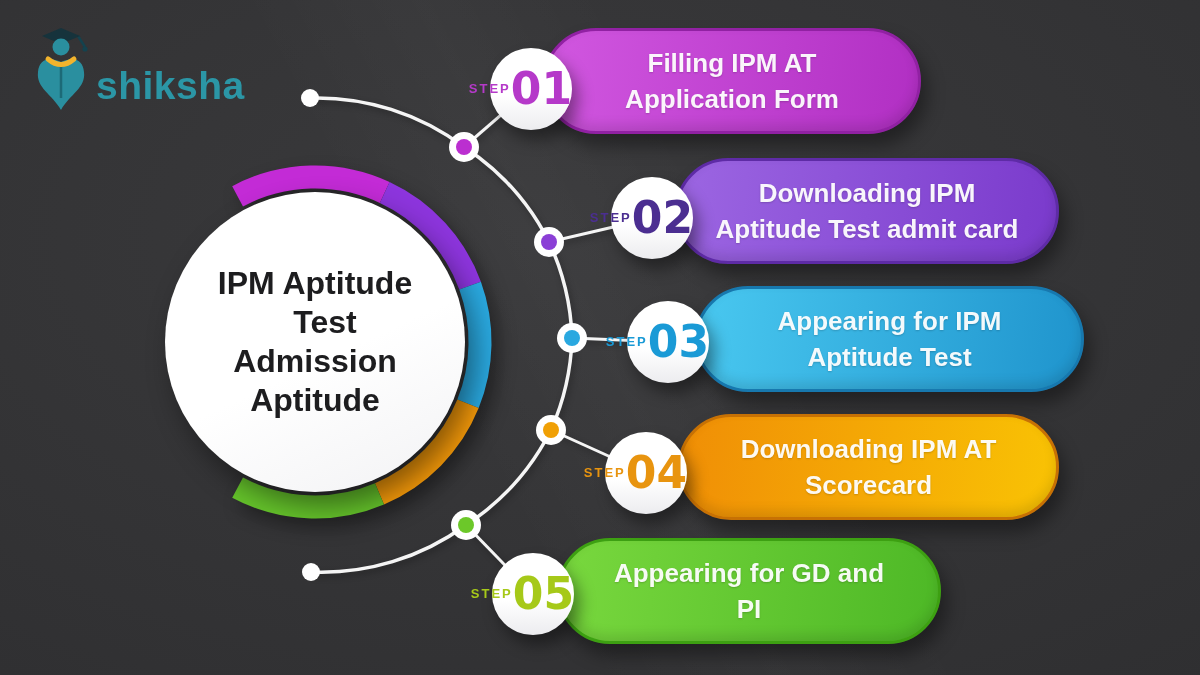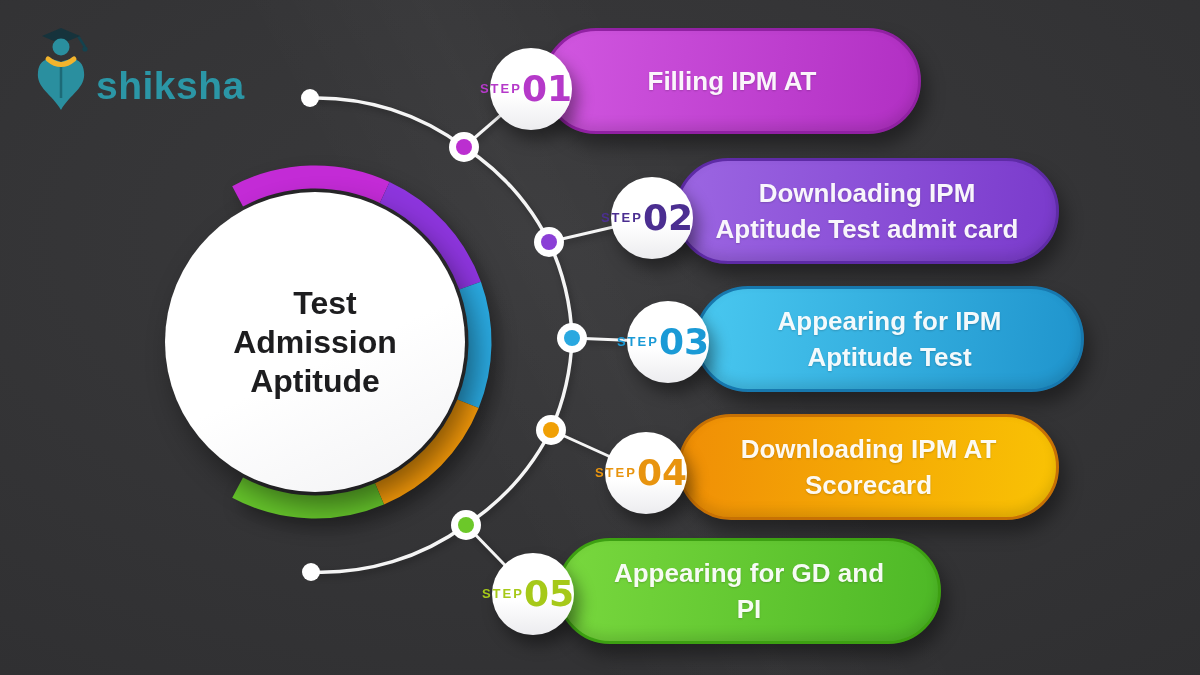--- a/index.html
+++ b/index.html
@@ -30,21 +30,21 @@
 
   
   .badge{
     position:absolute;width:82px;height:82px;border-radius:50%;
     background:linear-gradient(180deg,#ffffff 58%,#ececef 100%);
     box-shadow:6px 10px 16px rgba(0,0,0,.4);
     display:flex;flex-direction:row;align-items:center;justify-content:flex-end;
     z-index:3;
   }
   .badge-step{font-size:13px;font-weight:700;letter-spacing:2px;color:var(--num);line-height:13px;margin-bottom:1px;}
-  .badge-num{font-family:"DejaVu Sans",sans-serif;font-size:36px;font-weight:800;color:var(--num);line-height:34px;}
+  .badge-num{font-family:"DejaVu Sans",sans-serif;font-size:44px;font-weight:800;color:var(--num);line-height:34px;}
 
   
   .pill{
     position:absolute;border-radius:60px;z-index:2;
     background:linear-gradient(97deg,var(--c1),var(--c2));
     border:3px solid var(--rim);
     box-shadow:6px 12px 18px rgba(0,0,0,.38), inset 0 -6px 12px rgba(0,0,0,.12);
     display:flex;flex-direction:column;align-items:center;justify-content:center;
   }
   .pill-line{
@@ -100,27 +100,29 @@
       <polygon points="33,2 52,10 33,18 14,10" fill="#16333c"></polygon>
       <circle cx="33" cy="21" r="8.5" fill="#2a8f9f"></circle>
       <path d="M33,84 C24,68 8,62 10,46 C11,34 20,30 33,36 C46,30 55,34 56,46 C58,62 42,68 33,84 Z" fill="#2a8f9f"></path>
       <line x1="33" y1="38" x2="33" y2="72" stroke="#1c6a77" stroke-width="2.5"></line>
       <path d="M20,33 Q33,44 46,33" stroke="#f2b42d" stroke-width="5" fill="none" stroke-linecap="round"></path>
     </svg>
     <div class="brand-name" style="color: rgb(43, 150, 166);">shiksha</div>
   </div>
 
   <div class="center-circle">
+    <div class="center-line" style="color: rgb(29, 29, 31);">IPM Aptitude</div>
     <div class="center-line" style="color: rgb(29, 29, 31); margin-left: 20px;">Test</div>
     <div class="center-line" style="color: rgb(29, 29, 31);">Admission</div>
     <div class="center-line" style="color: rgb(29, 29, 31);">Aptitude</div>
   </div>
 
   <div class="pill" style="left: 543px; top: 28px; width: 372px; height: 100px; --c1: #d157e0; --c2: #b12fc3; --rim: #9121a3; --num: #b539c9;">
     <div class="pill-line">Filling IPM AT</div>
+    <div class="pill-line">Application Form</div>
   </div>
   <div class="pill" style="left: 675px; top: 158px; width: 378px; height: 100px; --c1: #9c66e2; --c2: #7a3acc; --rim: #5e2ba6; --num: #4b2e91;">
     <div class="pill-line">Downloading IPM</div>
     <div class="pill-line">Aptitude Test admit card</div>
   </div>
   <div class="pill" style="left: 695px; top: 286px; width: 383px; height: 100px; --c1: #49c8f0; --c2: #1f94cd; --rim: #1778ae; --num: #1a9ad6;">
     <div class="pill-line">Appearing for IPM</div>
     <div class="pill-line">Aptitude Test</div>
   </div>
   <div class="pill" style="left: 678px; top: 414px; width: 375px; height: 100px; --c1: #f08e06; --c2: #f9c304; --rim: #c77104; --num: #e8940f;">

